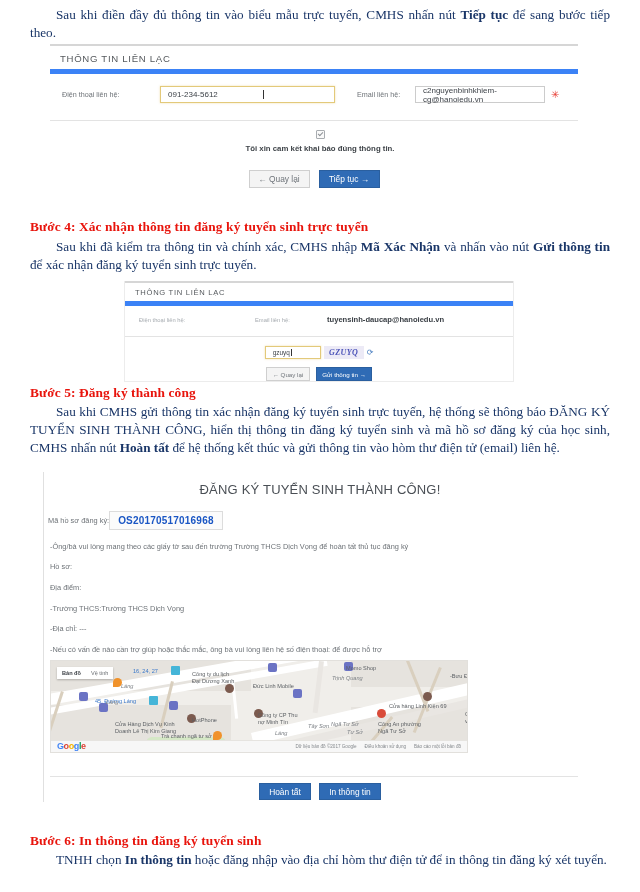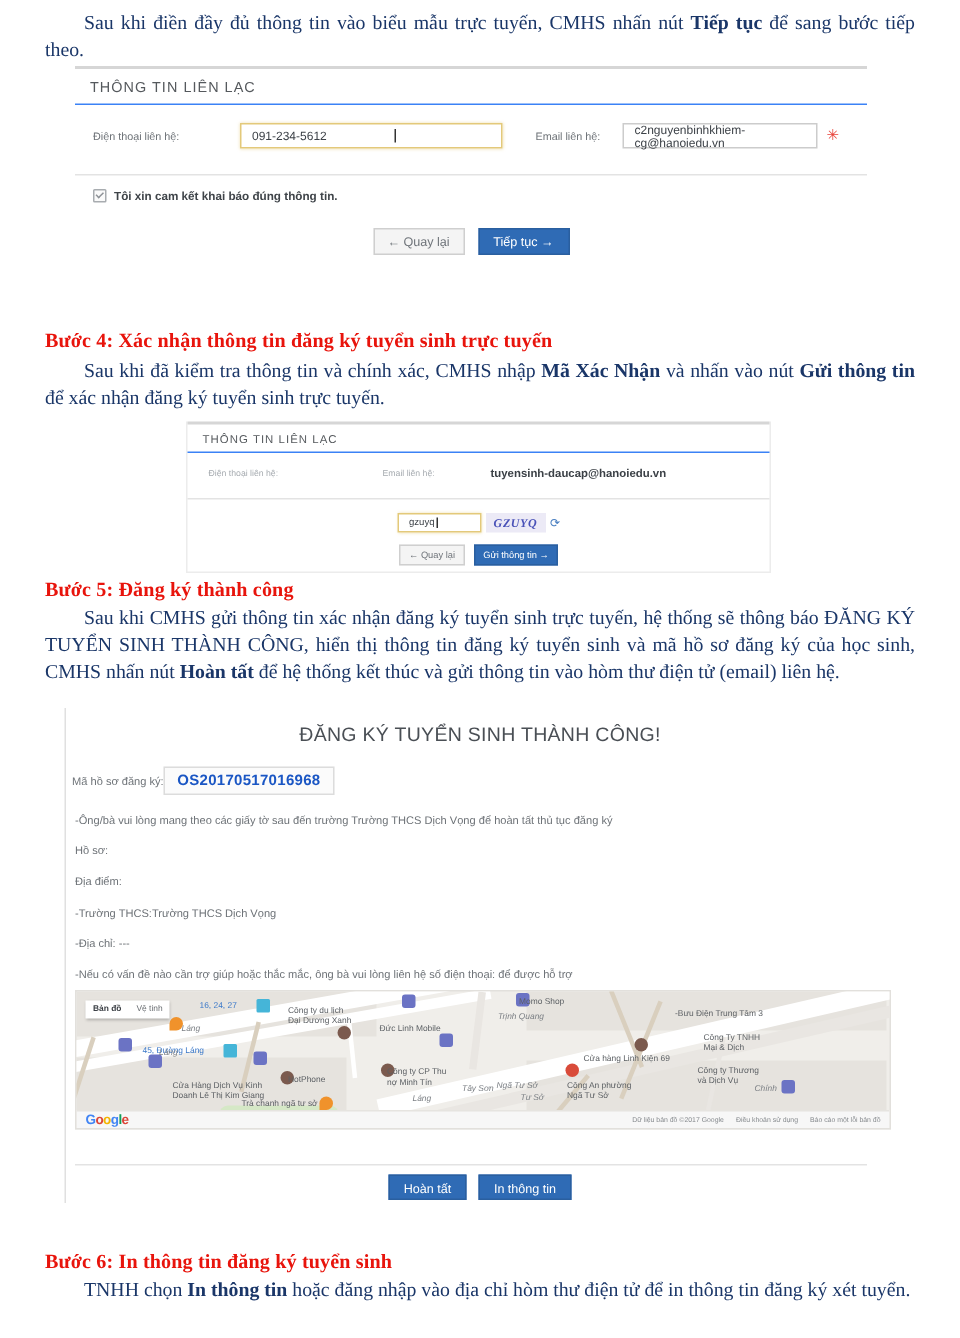--- a/index.html
+++ b/index.html
@@ -41,21 +41,21 @@
     position: absolute;
     background: #ffffff;
     font-family: "Liberation Sans", sans-serif;
     color: #555a5f;
     box-sizing: border-box;
   }
   .panel-title {
     font-size: 9.6px;
     letter-spacing: .7px;
     color: #55595d;
-    border-bottom: 1px solid #3b82f6;
+    border-bottom: 5px solid #3b82f6;
     padding: 0 0 5px 10px;
     border-top: 2px solid #d6d6d6;
     padding-top: 7px;
   }
   .panel-hint {
     font-size: 7.2px;
     font-style: italic;
     color: #7a7f84;
     padding-left: 12px;
   }
@@ -272,21 +272,21 @@
     </div>
     <div class="flabel" style="width:80px; text-align:left; padding-left:22px; box-sizing:border-box;">Email liên hệ:</div>
     <div class="finput" style="width:130px; height:17px;">
       <span>c2nguyenbinhkhiem-cg@hanoiedu.vn</span>
     </div>
     <div class="req-star" style="margin-left:6px;">✳</div>
   </div>
 
   <div class="hr-line" style="margin-top:17px;"></div>
 
-  <div class="checkrow" style="margin-top:9px; padding-left:12px;">
+  <div class="checkrow" style="margin-top:9px; padding-left:12px;flex-direction:column;">
     <div class="cbox"></div>
     <div class="check-label">Tôi xin cam kết khai báo đúng thông tin.</div>
   </div>
 
   <div style="display:flex; justify-content:center; gap:9px; margin-top:17px;">
     <div class="btn btn-grey" style="width:61px; height:18px; font-size:8.4px;">← Quay lại</div>
     <div class="btn btn-blue" style="width:61px; height:18px; font-size:8.4px;">Tiếp tục →</div>
   </div>
 </div>
 
@@ -340,21 +340,21 @@
   <div class="code-chip">OS20170517016968</div>
 </div>
 
 <div class="info-line" style="position:absolute; left:50px; top:542px;">-Ông/bà vui lòng mang theo các giấy tờ sau đến trường Trường THCS Dịch Vọng để hoàn tất thủ tục đăng ký</div>
 <div class="info-line" style="position:absolute; left:50px; top:562px;">Hồ sơ:</div>
 <div class="info-line" style="position:absolute; left:50px; top:583px;">Địa điểm:</div>
 <div class="info-line" style="position:absolute; left:50px; top:604px;">-Trường THCS:Trường THCS Dịch Vọng</div>
 <div class="info-line" style="position:absolute; left:50px; top:624px;">-Địa chỉ: ---</div>
 <div class="info-line" style="position:absolute; left:50px; top:645px;">-Nếu có vấn đề nào cần trợ giúp hoặc thắc mắc, ông bà vui lòng liên hệ số điện thoại: để được hỗ trợ</div>
 
-<div class="map-wrap" style="left:50px; top:660px; width:544px; height:93px;">
+<div class="map-wrap" style="left:50px; top:660px; width:418px; height:93px;">
   <div class="map-bg"></div>
 
   <div class="block" style="left:0;top:0;width:200px;height:30px;"></div>
   <div class="block" style="left:300px;top:0;width:240px;height:26px;"></div>
   <div class="block" style="left:0;top:44px;width:180px;height:50px;"></div>
   <div class="block" style="left:300px;top:46px;width:240px;height:48px;"></div>
   <div class="green" style="left:95px;top:76px;width:80px;height:20px;border-radius:6px;"></div>
 
   <div class="road" style="left:-20px;top:36px;width:300px;height:11px;transform:rotate(-10deg);"></div>
   <div class="road" style="left:-20px;top:50px;width:300px;height:7px;transform:rotate(-10deg);"></div>

